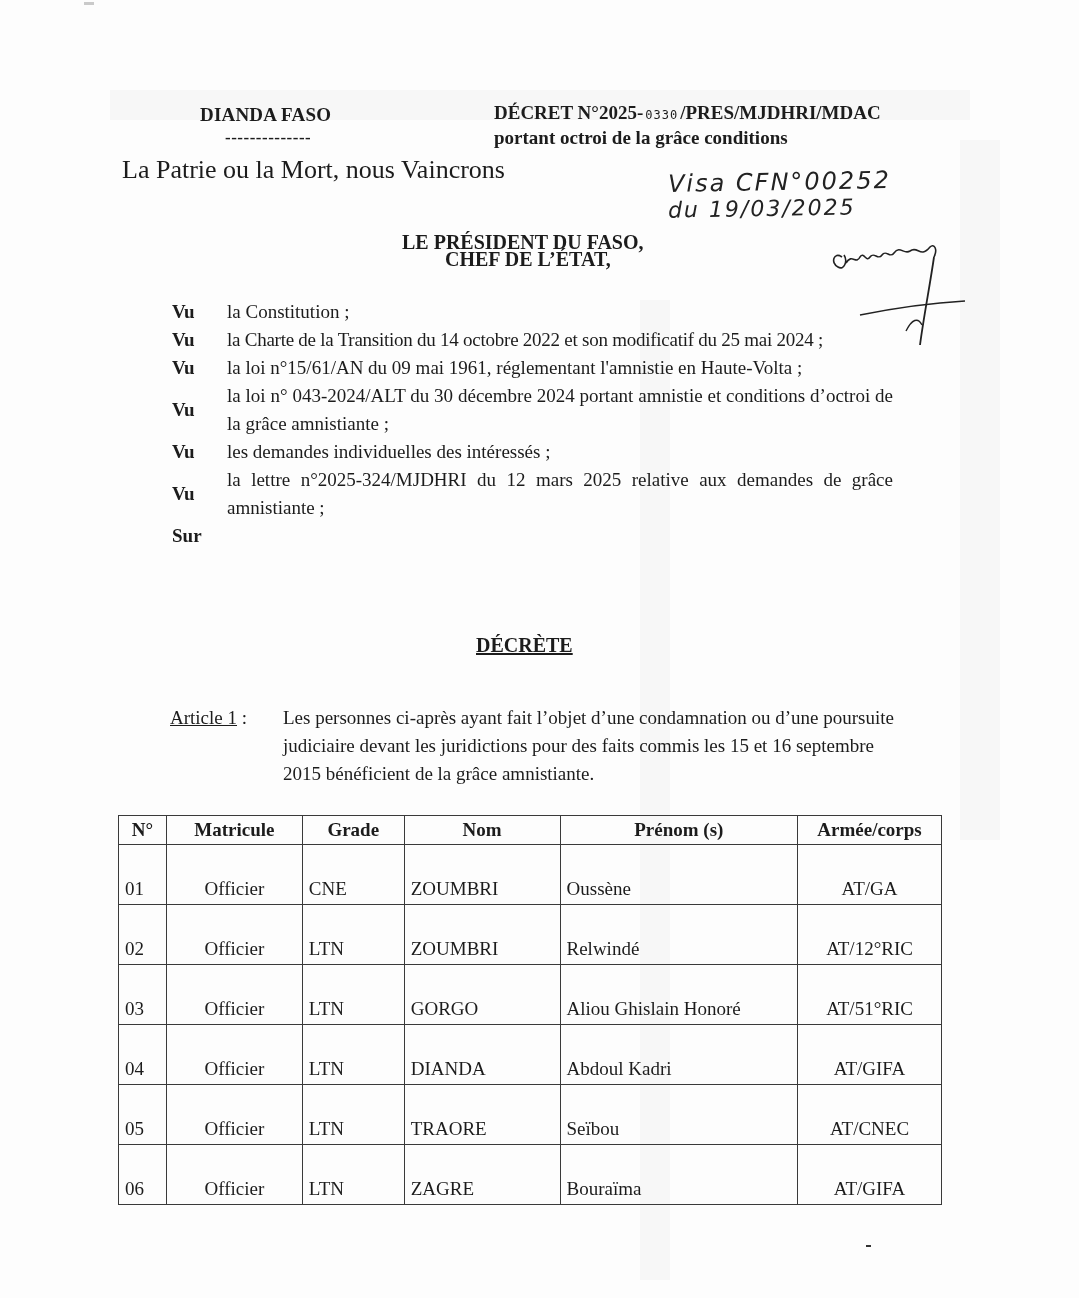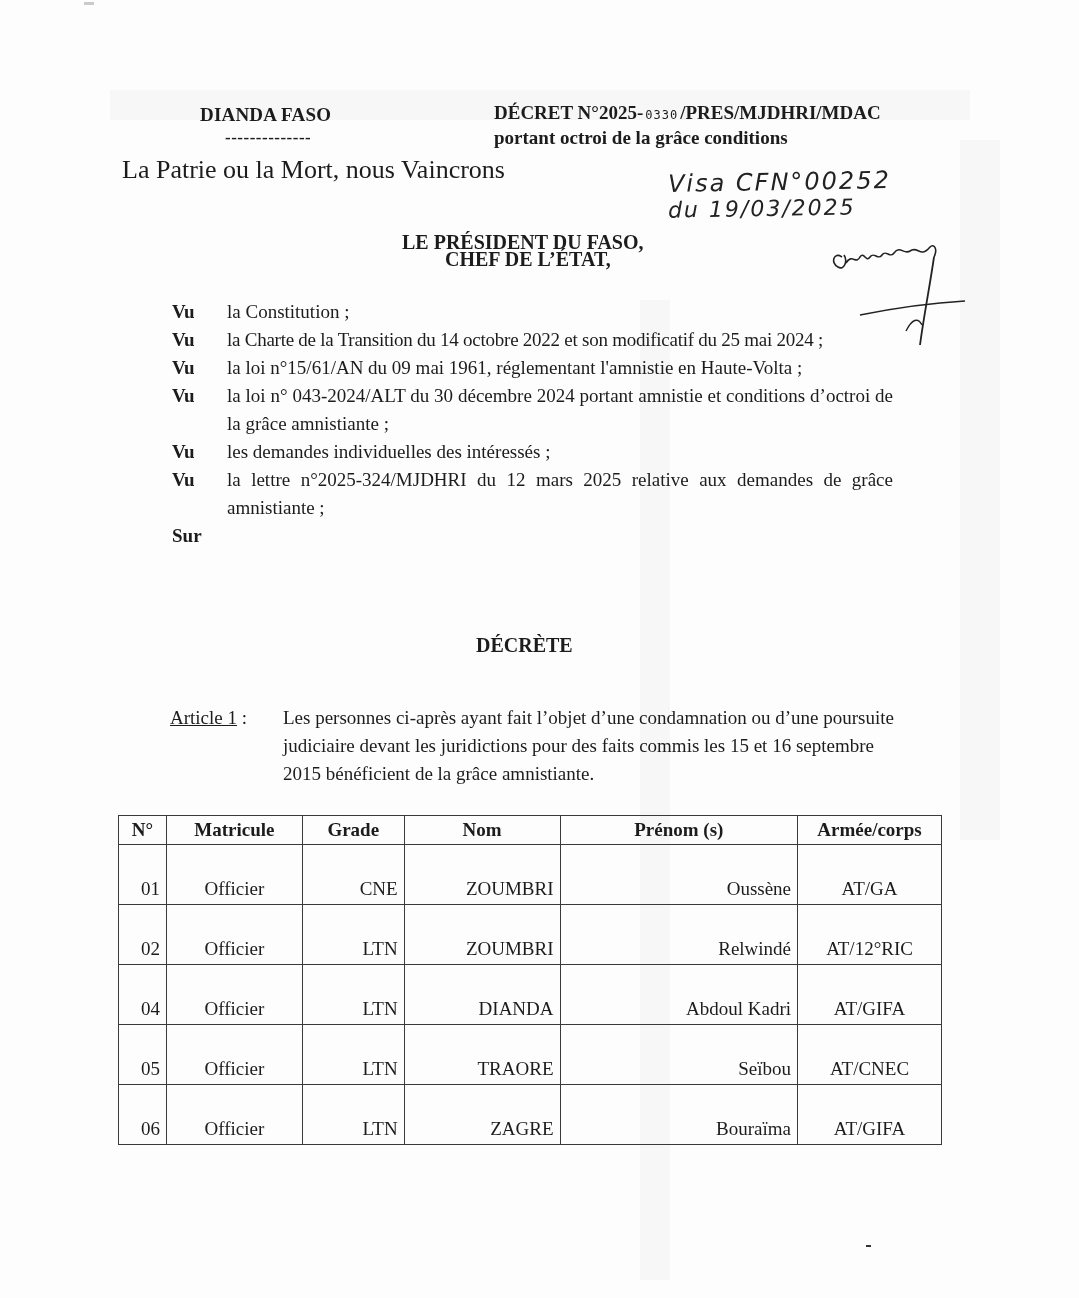--- a/index.html
+++ b/index.html
@@ -17,38 +17,38 @@
     .decree-title { left: 494px; top: 102px; font-size: 19px; font-weight: bold; }
     .decree-title .num { font-family: "DejaVu Sans Mono", monospace; font-size: 12px; font-weight: normal; letter-spacing: 1px; margin: 0 2px; }
     .decree-sub { left: 494px; top: 127px; font-size: 19px; font-weight: bold; }
     .hand { font-family: "DejaVu Sans", sans-serif; font-style: italic; color: #222; }
     .visa1 { left: 668px; top: 168px; font-size: 24px; letter-spacing: 2px; transform: rotate(-1deg); }
     .visa2 { left: 668px; top: 196px; font-size: 22px; letter-spacing: 2px; transform: rotate(-1deg); }
     .president { left: 402px; top: 223px; font-size: 20px; font-weight: bold; margin-top: 8px; }
     .chef { left: 445px; top: 248px; font-size: 20px; font-weight: bold; }
     .sig-svg { left: 800px; top: 235px; }
     .visas { left: 172px; top: 298px; width: 760px; font-size: 19px; line-height: 28px; }
-    .visa-row { display: flex; }
+    .visa-row { display: flex; align-items: center; }
     .visa-row .kw { width: 55px; font-weight: bold; flex: none; }
     .visa-row .txt { flex: 1; }
     .visa-row .txt.justify { text-align: justify; text-align-last: left; width: 666px; flex: none; }
-    .decrete { left: 476px; top: 634px; font-size: 20px; font-weight: bold; }
+    .decrete { left: 476px; top: 634px; font-size: 20px; font-weight: bold; text-decoration: underline; }
     .article { left: 170px; top: 704px; width: 730px; font-size: 19px; line-height: 28px; display: flex; }
     .article .lbl { width: 113px; flex: none; font-weight: normal; }
     .article .lbl u { text-decoration: underline; }
     .article .body { flex: 1; }
     table.grid {
       position: absolute; left: 118px; top: 815px; width: 824px;
       border-collapse: collapse; font-size: 19px;
     }
     table.grid th, table.grid td { border: 1.5px solid #3a3a3a; padding: 0 6px; }
     table.grid th { font-weight: bold; height: 28px; text-align: center; }
     table.grid td { height: 55px; vertical-align: bottom; padding-bottom: 4px; }
     table.grid td.c { text-align: center; }
-    table.grid td.l { text-align: right; }
+    table.grid td.l { text-align: left; }
     .speck { position: absolute; background: #333; }
   </style>
 </head>
 <body>
 
 <div class="page">
 
   <div class="ghost" style="left:110px;top:90px;width:860px;height:30px;"></div>
   <div class="ghost" style="left:960px;top:140px;width:40px;height:700px;"></div>
   <div class="ghost" style="left:640px;top:300px;width:30px;height:980px;"></div>
@@ -142,20 +142,28 @@
       </tr>
       <tr>
         <td class="l">02</td>
         <td class="c">Officier</td>
         <td class="l">LTN</td>
         <td class="l">ZOUMBRI</td>
         <td class="l">Relwindé</td>
         <td class="c">AT/12°RIC</td>
       </tr>
       <tr>
+        <td class="l">03</td>
+        <td class="c">Officier</td>
+        <td class="l">LTN</td>
+        <td class="l">GORGO</td>
+        <td class="l">Aliou Ghislain Honoré</td>
+        <td class="c">AT/51°RIC</td>
+      </tr>
+      <tr>
         <td class="l">04</td>
         <td class="c">Officier</td>
         <td class="l">LTN</td>
         <td class="l">DIANDA</td>
         <td class="l">Abdoul Kadri</td>
         <td class="c">AT/GIFA</td>
       </tr>
       <tr>
         <td class="l">05</td>
         <td class="c">Officier</td>

